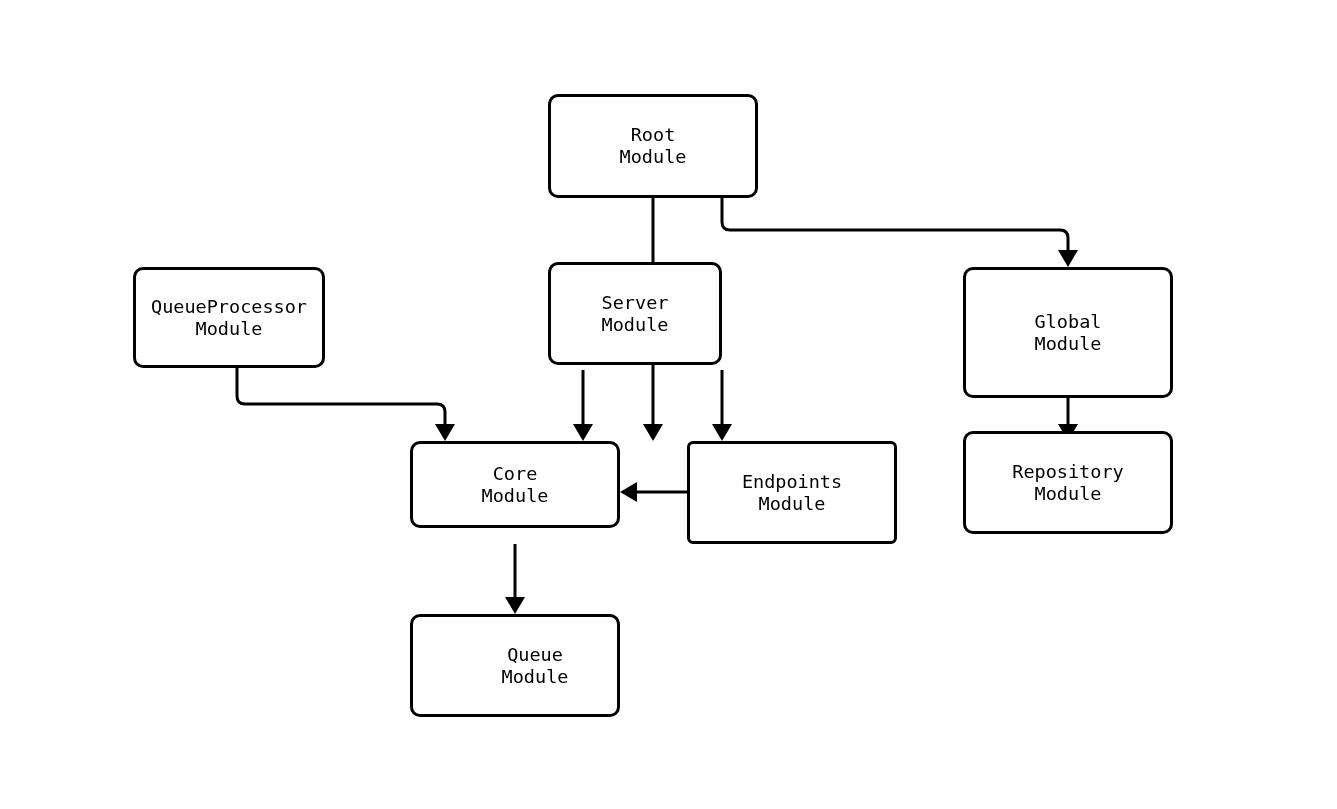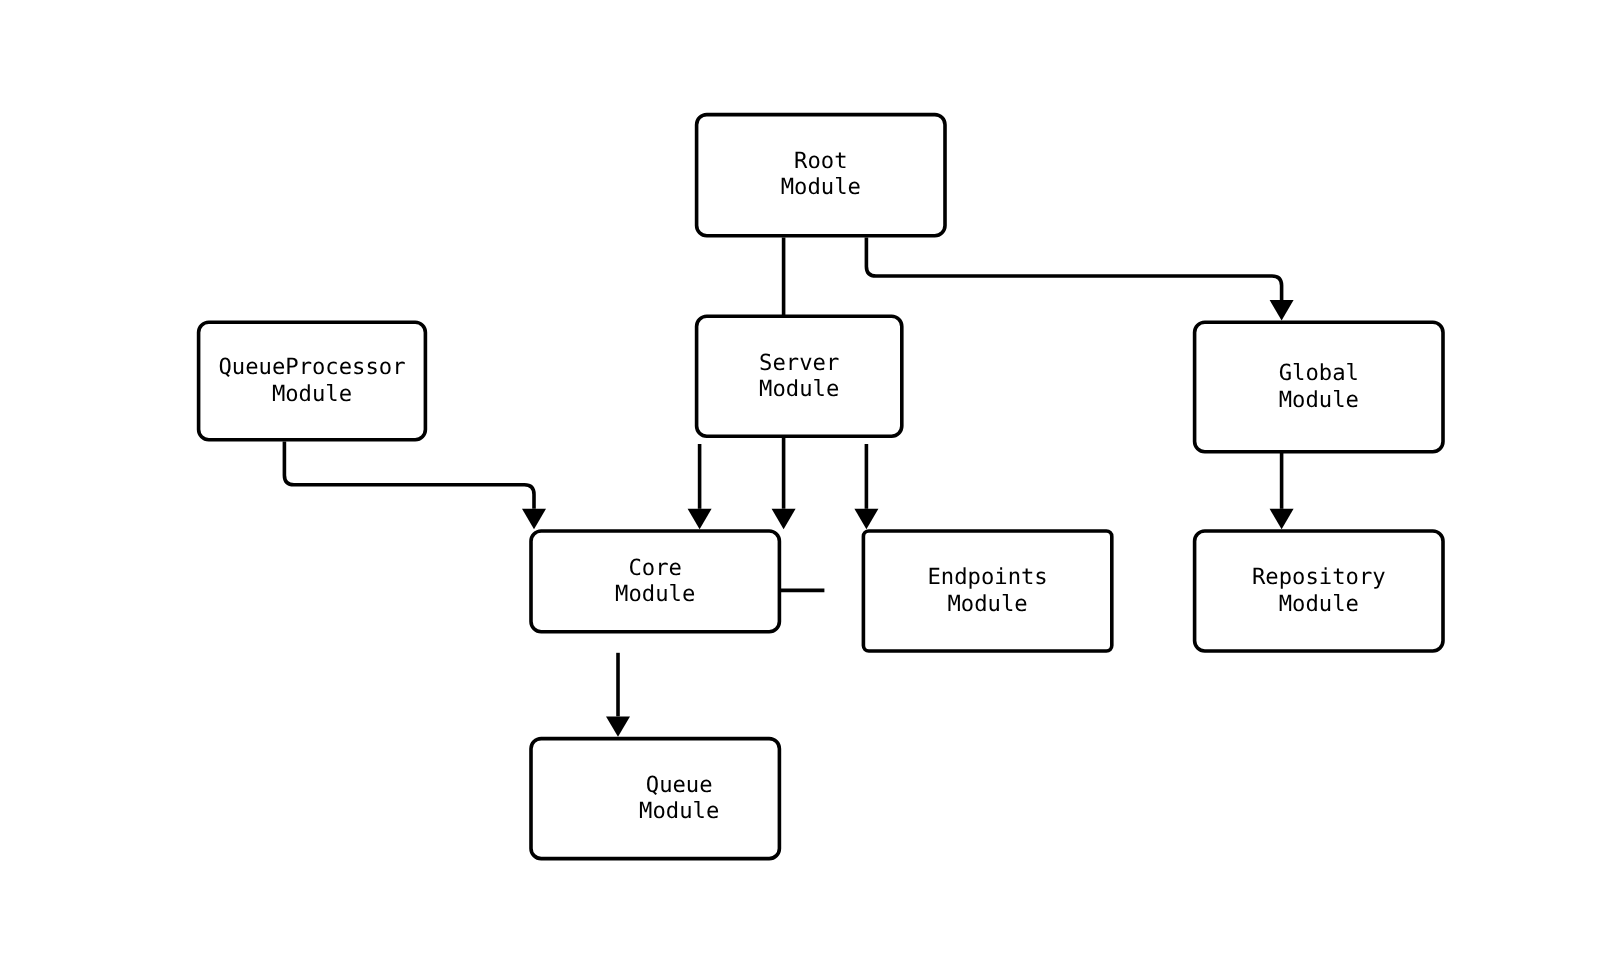--- a/index.html
+++ b/index.html
@@ -28,21 +28,20 @@
     position: absolute;
     box-sizing: border-box;
     background: #ffffff;
     border: 3px solid #000000;
     border-radius: 10px;
     display: flex;
     flex-direction: column;
     align-items: center;
     justify-content: center;
     z-index: 2;
-    margin-left: 31px;
   }
   .node-line {
     font-family: "DejaVu Sans Mono", "Liberation Mono", monospace;
     font-size: 18.5px;
     line-height: 22px;
     color: #000000;
     white-space: pre;
     letter-spacing: 0px;
   }
 </style>
@@ -78,36 +77,36 @@
   <div class="node" id="node-queueprocessor" style="left: 133px; top: 267px; width: 192px; height: 101px; border-width: 3px; border-color: rgb(0, 0, 0); border-radius: 10px;">
     <span class="node-line">QueueProcessor</span>
     <span class="node-line">Module</span>
   </div>
 
   <div class="node" id="node-server" style="left: 548px; top: 262px; width: 174px; height: 103px; border-width: 3px; border-color: rgb(0, 0, 0); border-radius: 10px;">
     <span class="node-line">Server</span>
     <span class="node-line">Module</span>
   </div>
 
-  <div class="node" id="node-global" style="left: 963px; top: 267px; width: 210px; height: 111px; border-width: 3px; border-color: rgb(0, 0, 0); border-radius: 10px; align-items: center;">
+  <div class="node" id="node-global" style="left: 963px; top: 267px; width: 210px; height: 131px; border-width: 3px; border-color: rgb(0, 0, 0); border-radius: 10px; align-items: center;">
     <span class="node-line">Global</span>
     <span class="node-line">Module</span>
   </div>
 
   <div class="node" id="node-core" style="left: 410px; top: 441px; width: 210px; height: 87px; border-width: 3px; border-color: rgb(0, 0, 0); border-radius: 10px;">
     <span class="node-line">Core</span>
     <span class="node-line">Module</span>
   </div>
 
   <div class="node" id="node-endpoints" style="left: 687px; top: 441px; width: 210px; height: 103px; border-width: 3px; border-color: rgb(0, 0, 0); border-radius: 6px;">
     <span class="node-line">Endpoints</span>
     <span class="node-line">Module</span>
   </div>
 
-  <div class="node" id="node-repository" style="left: 963px; top: 441px; width: 210px; height: 103px; border-width: 3px; border-color: rgb(0, 0, 0); border-radius: 10px;">
+  <div class="node" id="node-repository" style="left: 963px; top: 431px; width: 210px; height: 103px; border-width: 3px; border-color: rgb(0, 0, 0); border-radius: 10px;">
     <span class="node-line">Repository</span>
     <span class="node-line">Module</span>
   </div>
 
   <div class="node" id="node-queue" style="left: 410px; top: 614px; width: 210px; height: 103px; border-width: 3px; border-color: rgb(0, 0, 0); border-radius: 10px; padding-left: 40px;">
     <span class="node-line">Queue</span>
     <span class="node-line">Module</span>
   </div>
 
 </div>

